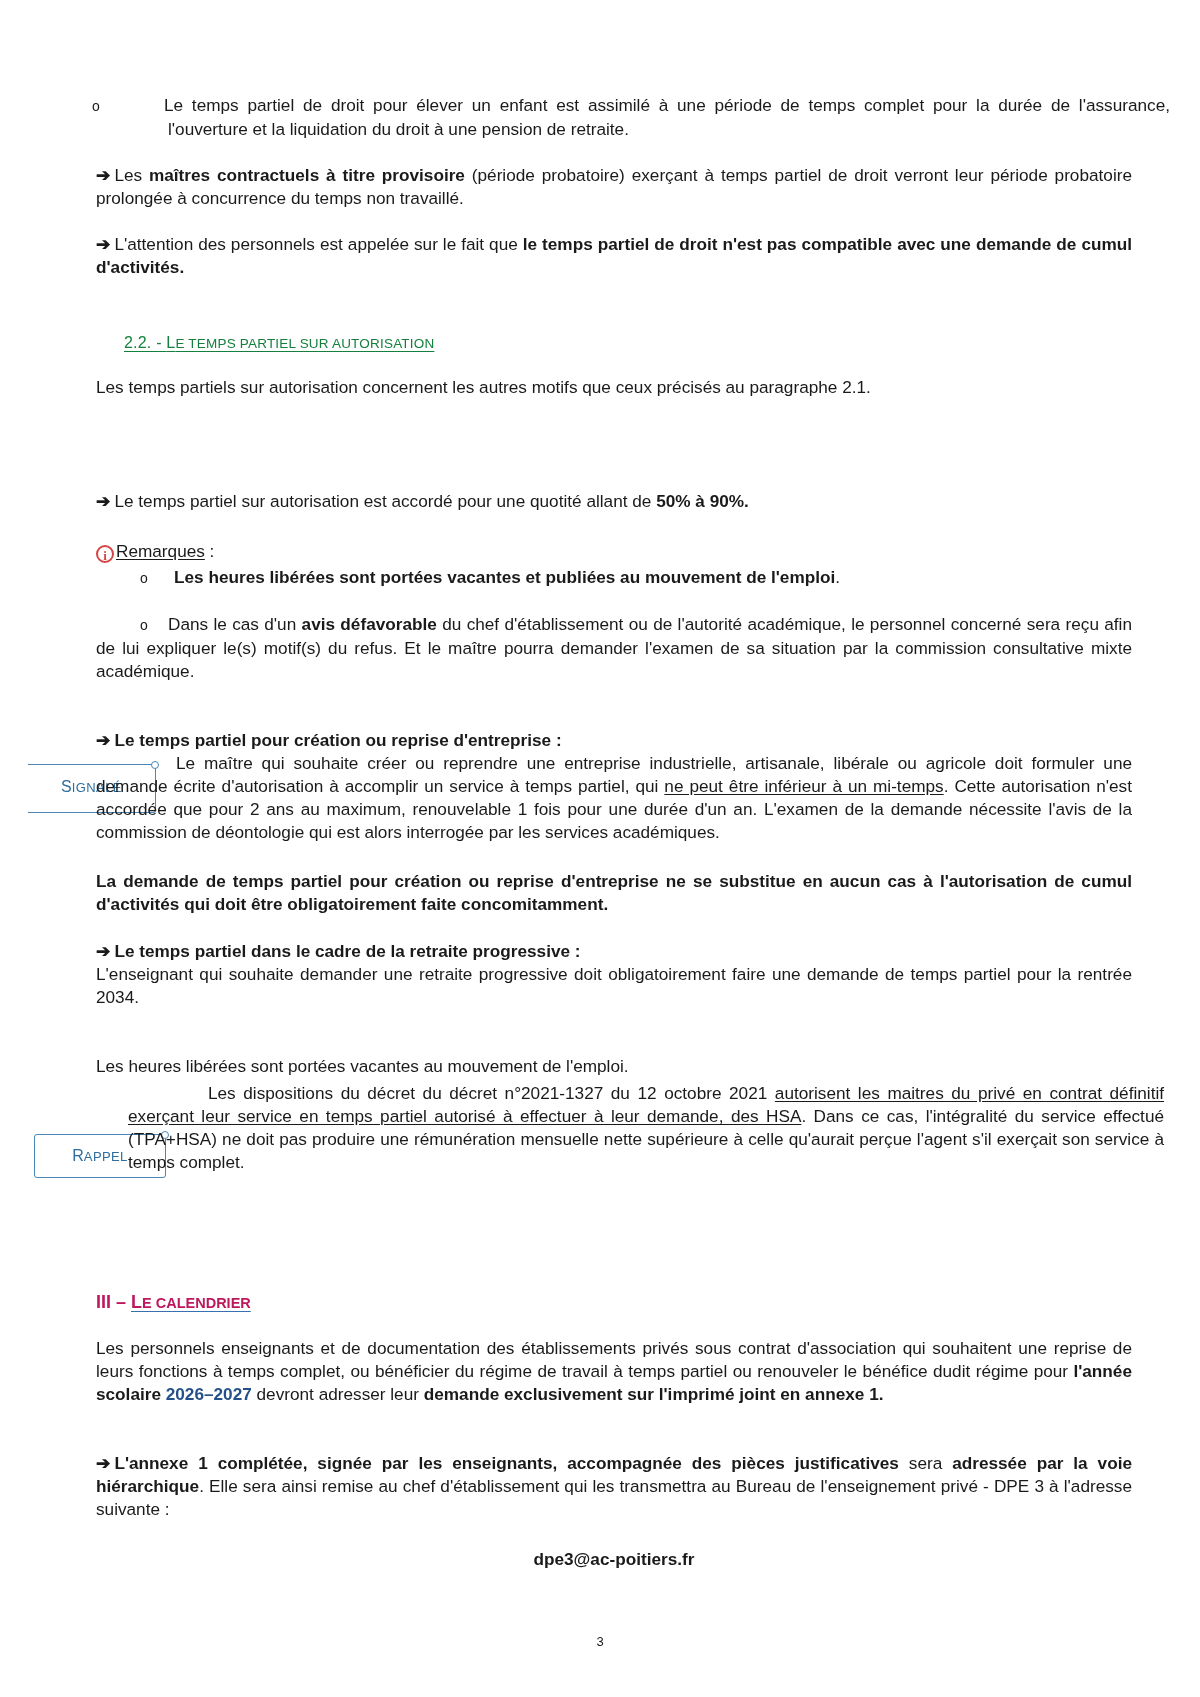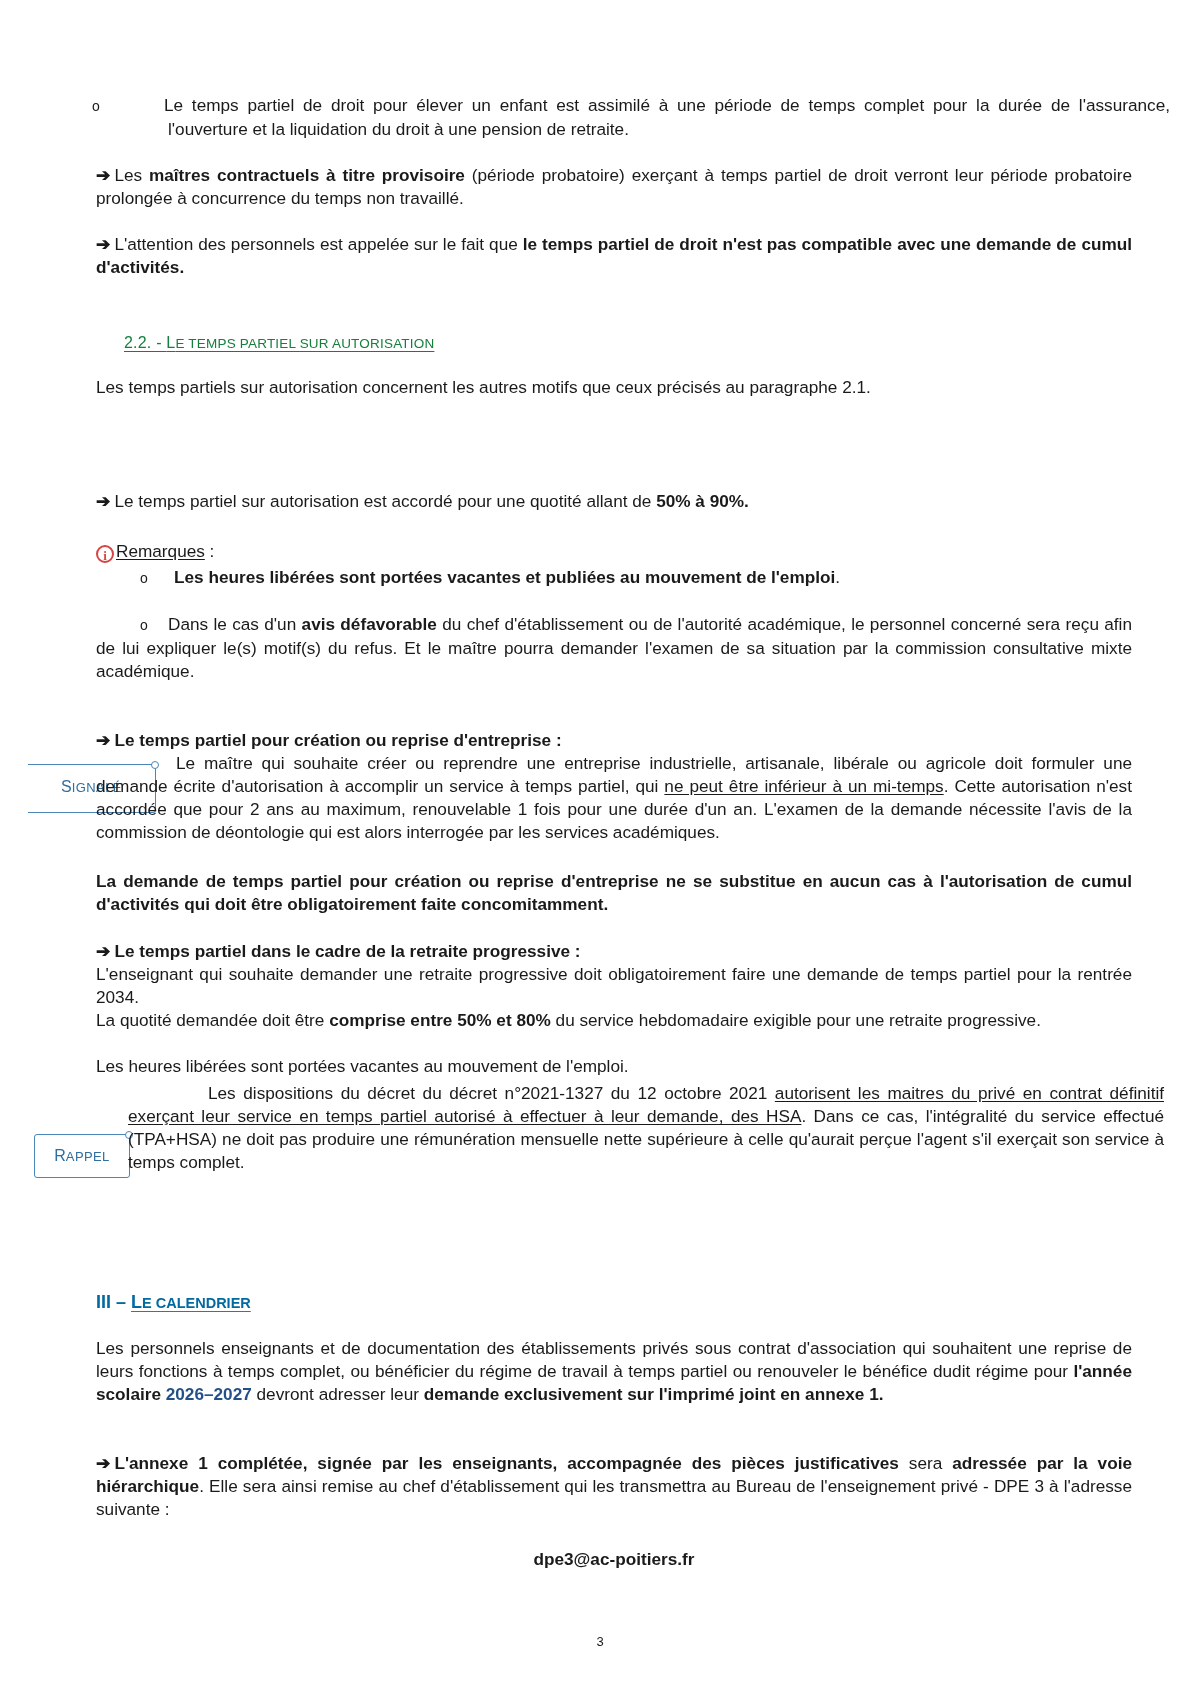--- a/index.html
+++ b/index.html
@@ -7,21 +7,21 @@
          font-family: "Liberation Sans", sans-serif; color: #1a1a1a; font-size: 17.2px; line-height: 23px; }
   .page { position: absolute; left: 0; top: 0; width: 1200px; height: 1697px; }
   .blk { position: absolute; left: 96px; width: 1036px; margin: 0; }
   .just { text-align: justify; }
   b { font-weight: bold; }
   u { text-decoration: underline; text-underline-offset: 2px; }
   .arrow { font-weight: bold; margin-right: 4px; }
   .bullet { display: inline-block; width: 34px; font-size: 14px; }
   .h2 { color: #15803d; font-size: 16px; text-decoration: underline; text-underline-offset: 3px; letter-spacing: 0.2px; }
   .h2 .sc { font-size: 13.5px; }
-  .h3 { color: #0369a1; font-weight: bold; font-size: 18px; }
+  .h3 { color: #be185d; font-weight: bold; font-size: 18px; }
   .h3 .lbl { text-decoration: underline; text-decoration-color: #3a6fb0; text-underline-offset: 3px; }
   .h3 .sc { font-size: 14.5px; }
   .info-icon { display: inline-block; width: 18px; height: 18px; border: 2px solid #d64545; border-radius: 50%;
                color: #d64545; font-size: 13px; line-height: 18px; text-align: center; font-weight: bold;
                box-sizing: border-box; vertical-align: -3px; margin-right: 2px; font-family: "Liberation Serif", serif; }
   .callout { position: absolute; border: 1.5px solid #4a86b8; border-left: none; border-radius: 0 3px 3px 0;
              color: #2f6e9e; font-size: 16px; text-align: center; box-sizing: border-box; }
   .callout .sc { font-size: 13px; letter-spacing: 0.4px; }
   .callout::after { content: ""; position: absolute; right: -4px; top: -4px; width: 6px; height: 6px;
                     border: 1.5px solid #4a86b8; border-radius: 50%; background: #fff; }
@@ -75,26 +75,23 @@
     <span>Le maître qui souhaite créer ou reprendre une entreprise industrielle, artisanale, libérale ou agricole doit formuler une demande écrite d'autorisation à accomplir un service à temps partiel, qui </span><u>ne peut être inférieur à un mi-temps</u><span>. Cette autorisation n'est accordée que pour 2 ans au maximum, renouvelable 1 fois pour une durée d'un an. L'examen de la demande nécessite l'avis de la commission de déontologie qui est alors interrogée par les services académiques.</span>
   </p>
   <p class="blk" style="top:940px;">
     <b class="arrow">➔</b><b>Le temps partiel dans le cadre de la retraite progressive :</b>
   </p>
 
   <p class="blk just" style="top:870px;">
     <b>La demande de temps partiel pour création ou reprise d'entreprise ne se substitue en aucun cas à l'autorisation de cumul d'activités qui doit être obligatoirement faite concomitamment.</b>
   </p>
   <p class="blk just" style="top:963px;">L'enseignant qui souhaite demander une retraite progressive doit obligatoirement faire une demande de temps partiel pour la rentrée 2034.</p>
-  <p class="blk just" style="top:1009px;">
-    <span>La quotité demandée doit être </span><b>comprise entre 50% et 80%</b><span> du service hebdomadaire exigible pour une retraite progressive.</span>
-  </p>
   <p class="blk" style="top:1055px;">Les heures libérées sont portées vacantes au mouvement de l'emploi.</p>
 
-  <div class="callout" style="left:34px; top:1134px; width:96px; height:44px; line-height:42px; border-left:1.5px solid #4a86b8; border-radius:3px;">
+  <div class="callout" style="left:34px; top:1134px; width:132px; height:44px; line-height:42px; border-left:1.5px solid #4a86b8; border-radius:3px;">
     <span>R</span><span class="sc">APPEL</span>
   </div>
   <p class="blk just" style="top:1082px; text-indent:80px;margin-left:32px;">
     <span>Les dispositions du décret du décret n°2021-1327 du 12 octobre 2021 </span><u>autorisent les maitres du privé en contrat définitif exerçant leur service en temps partiel autorisé à effectuer à leur demande, des HSA</u><span>. Dans ce cas, l'intégralité du service effectué (TPA+HSA) ne doit pas produire une rémunération mensuelle nette supérieure à celle qu'aurait perçue l'agent s'il exerçait son service à temps complet.</span>
   </p>
 
   <div class="blk" style="top:1291px;">
     <span class="h3"><span>III – </span><span class="lbl"><span>L</span><span class="sc">E CALENDRIER</span></span></span>
   </div>
   <p class="blk just" style="top:1337px;">

